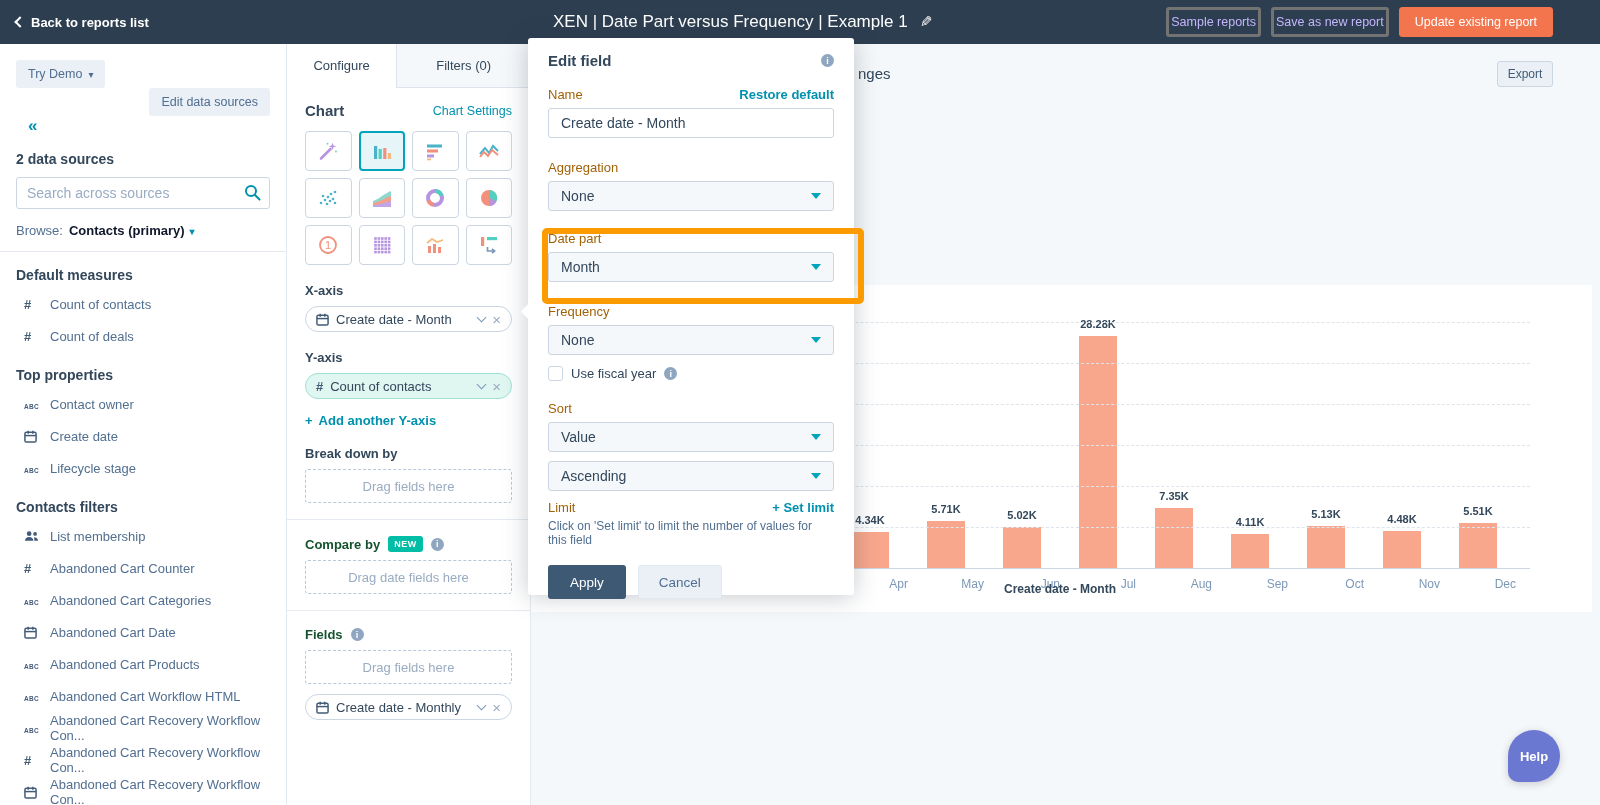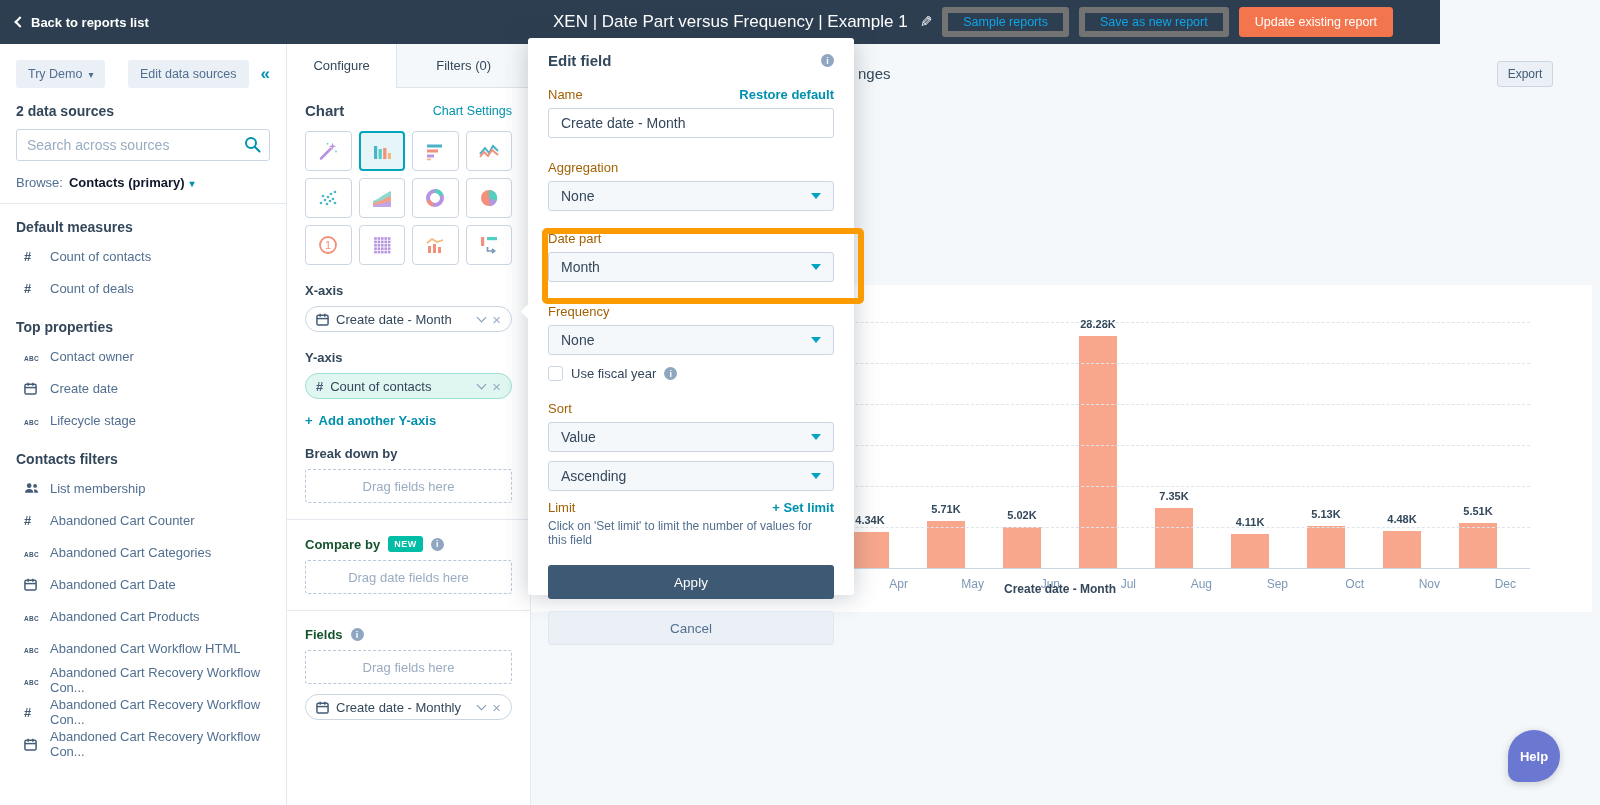--- a/index.html
+++ b/index.html
@@ -1,33 +1,33 @@
 <!DOCTYPE html>
 <html><head>
 <meta charset="utf-8">
 <style>
   * { margin:0; padding:0; box-sizing:border-box; }
   html,body { background:#e8ebee; }
   body { font-family:"Liberation Sans", sans-serif; }
   .app { position:relative; width:1600px; height:805px; background:#f5f8fa; overflow:hidden; }
 
   
-  .topbar { position:absolute; left:0; top:0; width:1440px; height:44px; background:#2d3e50; z-index:15; }
+  .topbar { position:absolute; left:0; top:0; width:1600px; height:44px; background:#2d3e50; z-index:15; }
   .back { position:absolute; left:16px; top:0; height:44px; display:flex; align-items:center; gap:7px; color:#fff; font-size:13px; font-weight:600; cursor:pointer; }
   .back-chev { width:8px; height:8px; border-left:2px solid #fff; border-bottom:2px solid #fff; transform:rotate(45deg); }
   .title-wrap { position:absolute; left:553px; top:0; height:44px; display:flex; align-items:center; gap:12px; color:#fff; font-size:17px; }
   .pencil { font-size:15px; cursor:pointer; }
   .pencil::after { content:"\270E"; display:inline-block; transform:scaleX(-1); }
   .topbar-actions { position:absolute; right:47px; top:7px; display:flex; gap:10px; }
-  .btn-outline { height:30px; padding:0 15px; background:transparent; border:6px solid #737373; color:#0ea5e9; border-radius:3px; font-size:12.5px; font-family:inherit; cursor:pointer; }
+  .btn-outline { height:30px; padding:0 2px; background:transparent; border:3px solid #737373; color:#c4b5fd; border-radius:3px; font-size:12.5px; font-family:inherit; cursor:pointer; }
   .btn-orange { height:30px; padding:0 15px; background:#f2754e; border:1px solid #f2754e; color:#fff; border-radius:3px; font-size:12.5px; font-family:inherit; cursor:pointer; }
 
   
   .sidebar { position:absolute; left:0; top:44px; width:287px; height:761px; background:#fff; border-right:1px solid #e2e9f0; padding-top:16px; overflow:hidden; }
-  .sb-row { display:flex; align-items:center; padding:0 16px; }
+  .sb-row { display:flex; align-items:flex-start; padding:0 16px;flex-direction:column; }
   .btn-light { height:28px; padding:0 12px; background:#eaf0f6; border:none; border-radius:3px; color:#506e91; font-size:12.5px; font-family:inherit; cursor:pointer; display:inline-flex; align-items:center; gap:6px; }
   .caret-sm::after { content:"\25BE"; font-size:10px; color:#506e91; }
   .edit-ds { margin-left:auto; }
   .collapse-ic { margin-left:12px; color:#0091ae; font-size:17px; font-weight:700; cursor:pointer; }
   .collapse-ic::after { content:"\00AB"; }
   .ds-count { margin:15px 16px 0; font-size:14px; font-weight:700; color:#33475b; }
   .search-box { position:relative; margin:10px 16px 0; }
   .search-box input { width:100%; height:32px; border:1px solid #cbd6e2; border-radius:3px; padding:0 34px 0 10px; font-size:14px; color:#33475b; font-family:inherit; background:#fff; outline:none; }
   .search-box input::placeholder { color:#99acc2; }
   .search-ic { position:absolute; right:9px; top:7px; }
@@ -95,21 +95,21 @@
   .m-row { display:flex; align-items:center; justify-content:space-between; }
   .m-label { font-size:13px; color:#a16207; }
   .m-link { font-size:13px; color:#0091ae; font-weight:600; cursor:pointer; }
   .text-input { width:100%; height:30px; border:1px solid #cbd6e2; border-radius:3px; padding:0 12px; font-size:14px; color:#33475b; font-family:inherit; background:#fff; outline:none; }
   .select { height:30px; background:#f5f8fa; border:1px solid #cbd6e2; border-radius:3px; display:flex; align-items:center; justify-content:space-between; padding:0 12px; font-size:14px; color:#33475b; cursor:pointer; }
   .tri { width:0; height:0; border-left:5px solid transparent; border-right:5px solid transparent; border-top:6px solid #00a4bd; }
   .mt18 { margin-top:18px; } .mt22 { margin-top:22px; } .mt20 { margin-top:20px; } .mt6 { margin-top:6px; } .mt9 { margin-top:9px; }
   .fiscal-row { display:flex; align-items:center; gap:8px; margin-top:11px; font-size:13px; color:#33475b; }
   .checkbox { width:15px; height:15px; border:1px solid #cbd6e2; border-radius:3px; background:#fff; cursor:pointer; }
   .help-text { margin-top:4px; font-size:12px; color:#516f90; }
-  .btn-row { display:flex; gap:12px; margin-top:18px;flex-direction:column; }
+  .btn-row { display:flex; gap:12px; margin-top:18px; }
   .btn-apply { height:34px; padding:0 22px; background:#3e5974; color:#fff; border:none; border-radius:3px; font-size:13.5px; font-family:inherit; cursor:pointer; }
   .btn-cancel { height:34px; padding:0 20px; background:#eaf0f6; color:#516f90; border:1px solid #e0e9f2; border-radius:3px; font-size:13.5px; font-family:inherit; cursor:pointer; }
   .highlight-box { position:absolute; left:542px; top:228px; width:322px; height:76px; border:6px solid #fb9b00; border-radius:5px; z-index:25; pointer-events:none; }
 </style>
 </head>
 <body>
 
 <div class="app">
 
   <header class="topbar">

